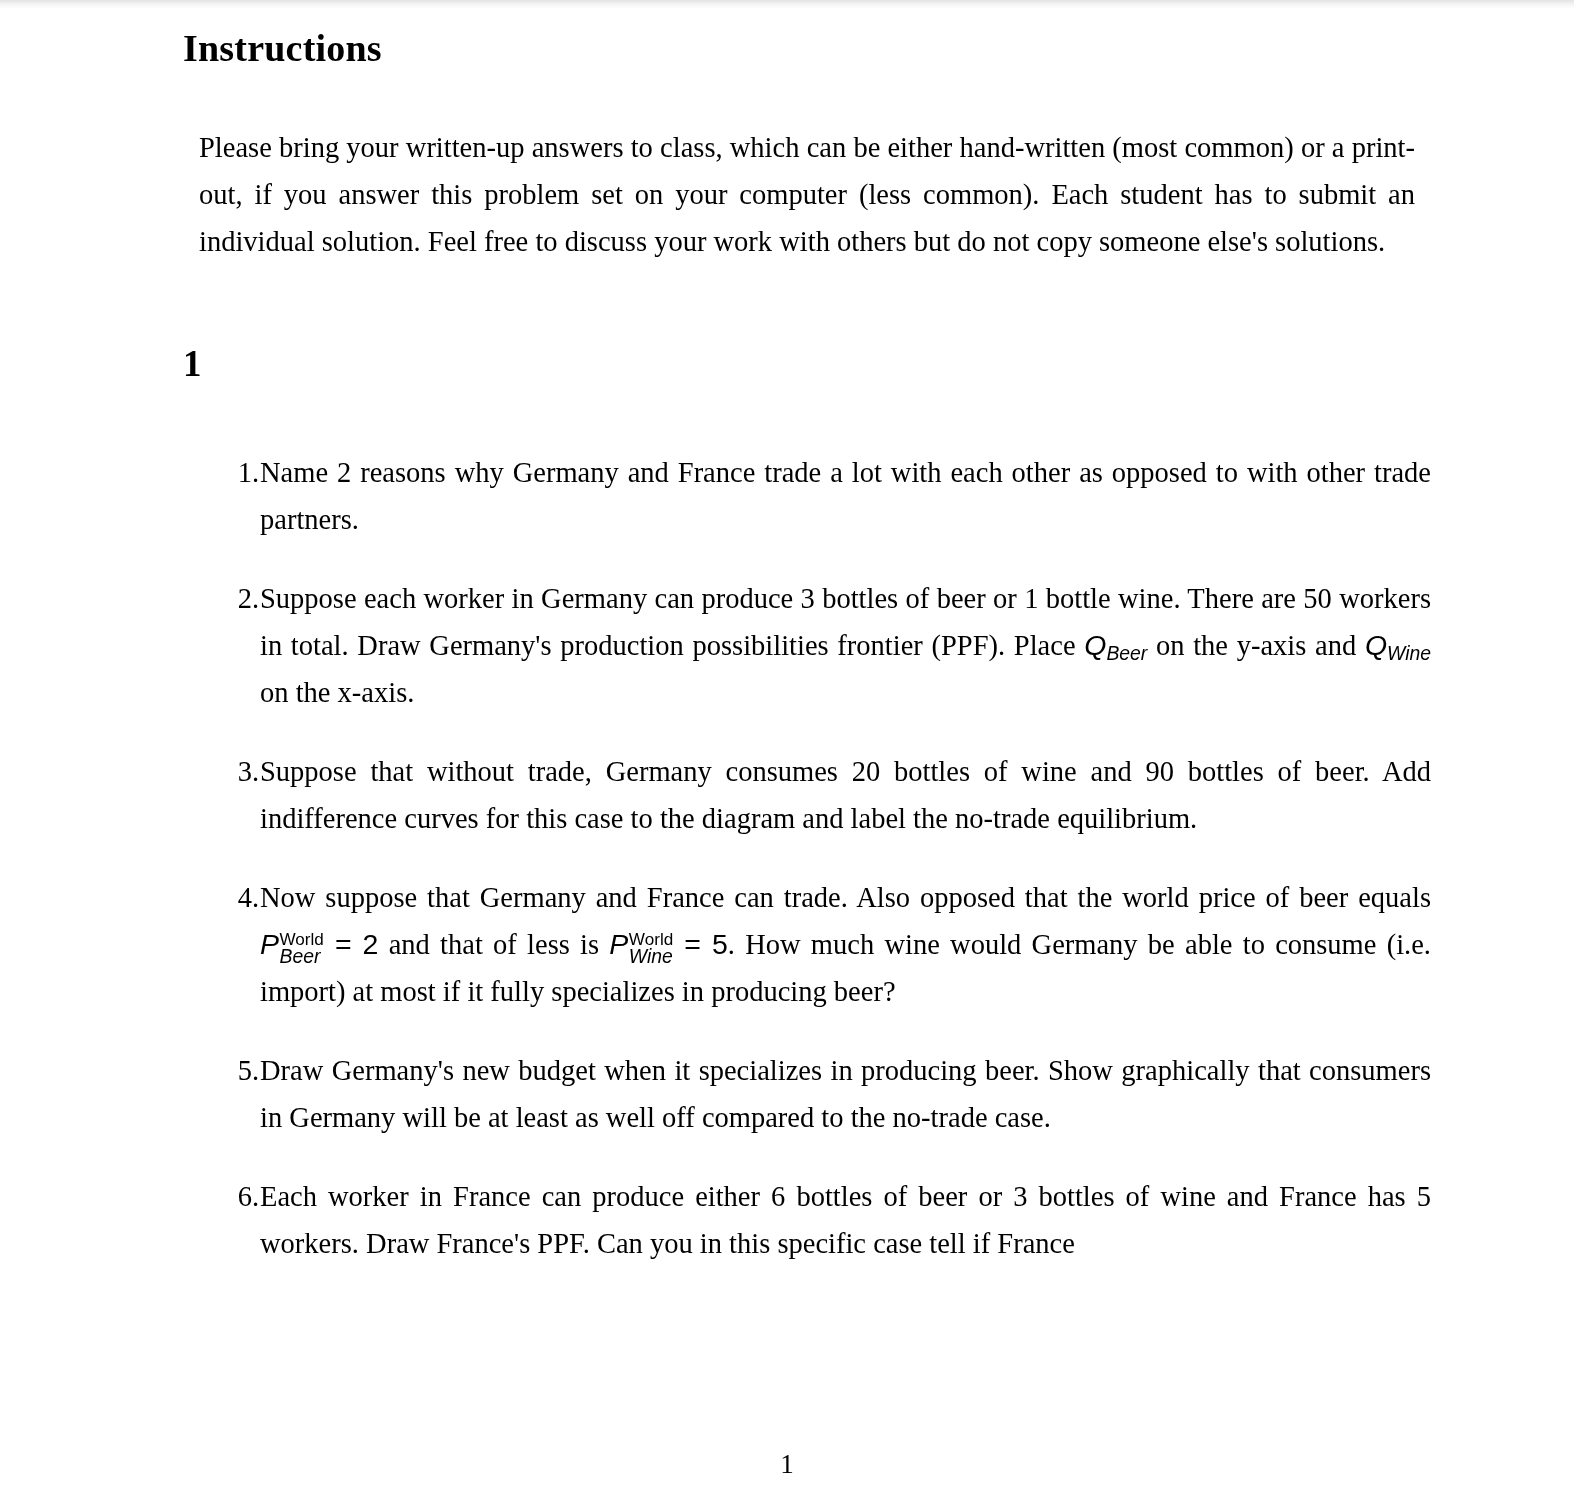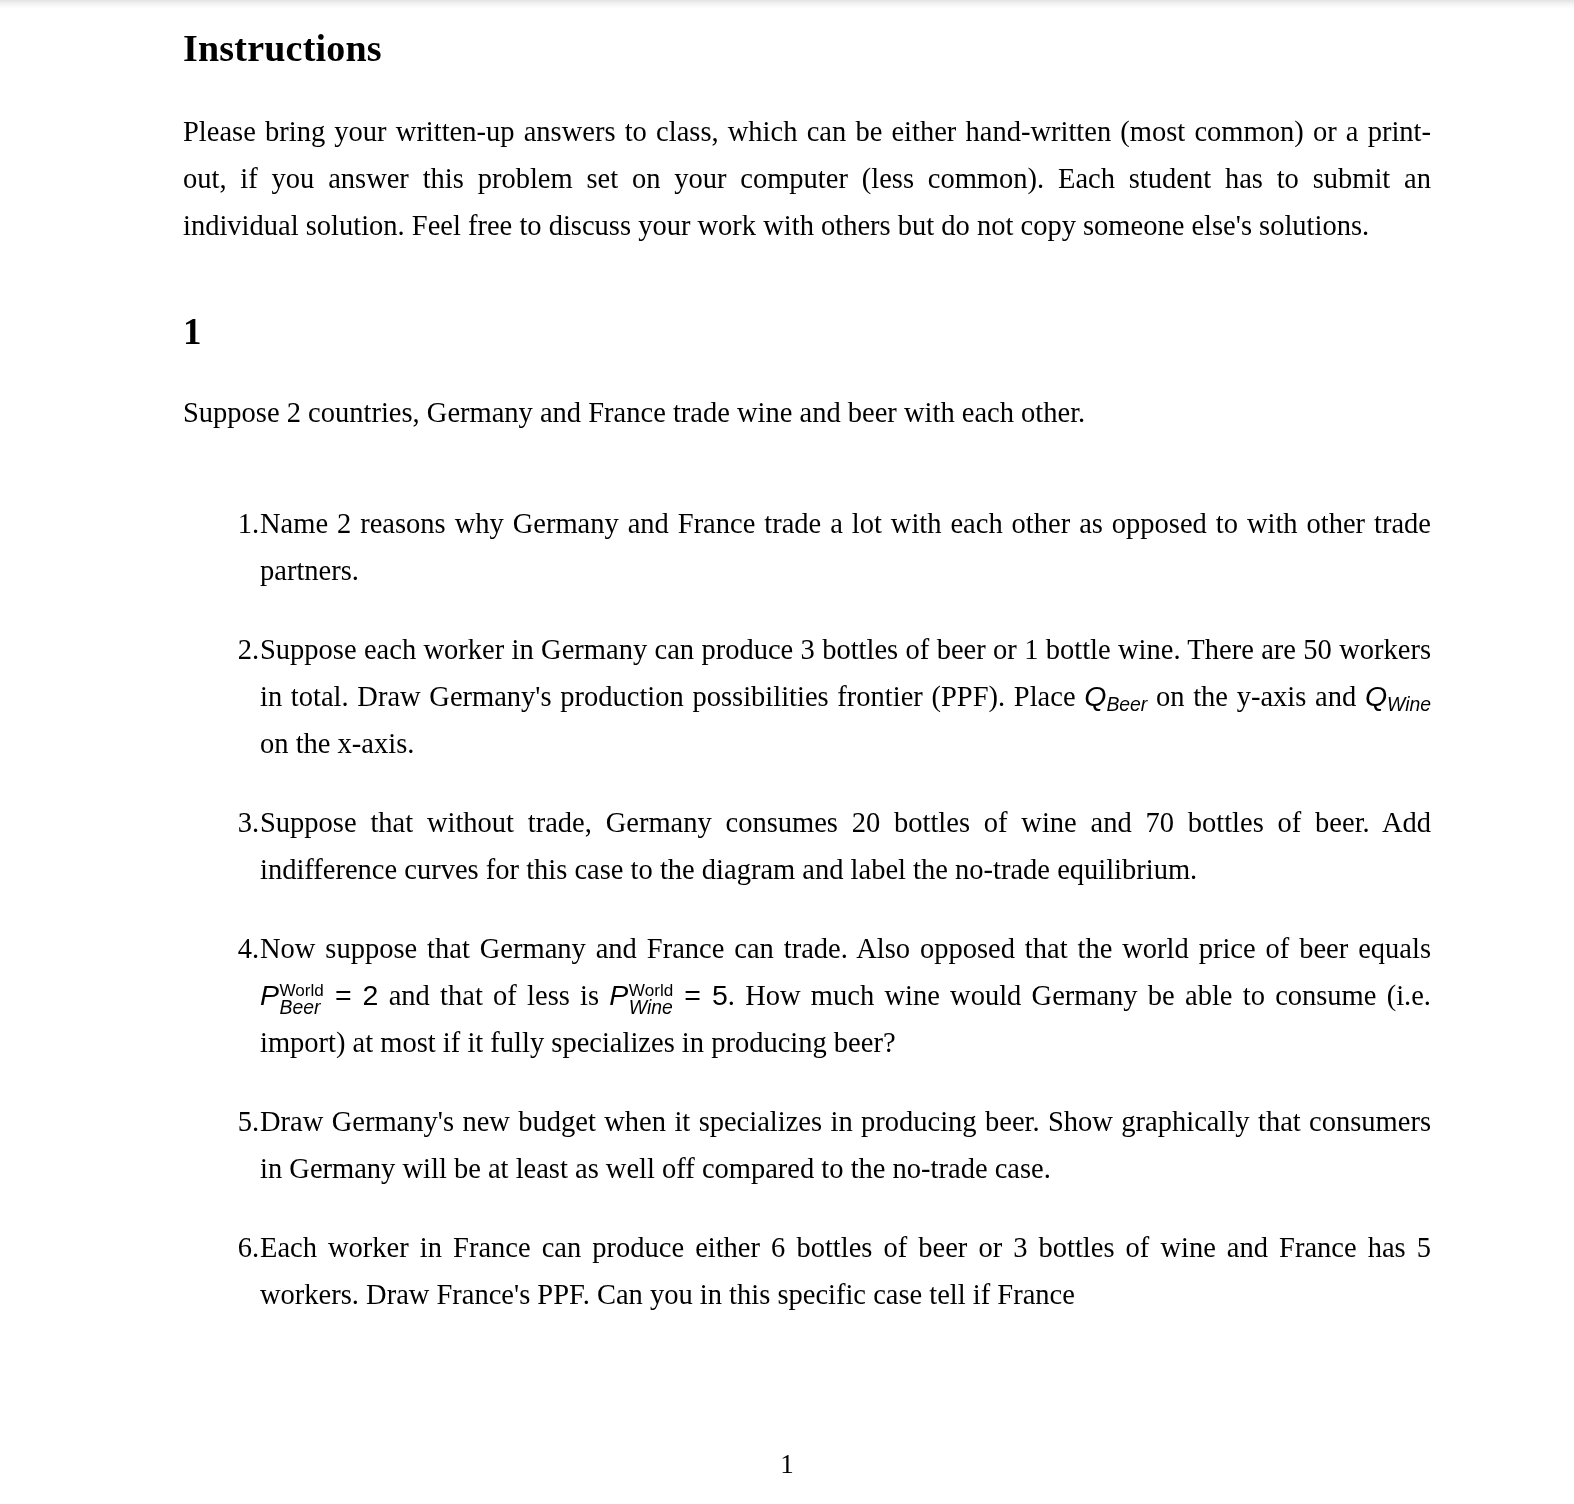--- a/index.html
+++ b/index.html
@@ -65,21 +65,21 @@
   .numbered-section .sec-text {
     flex: 1 1 auto;
   }
 
   
   .body-par {
     font-size: 28.5px;
     line-height: 47px;
     text-align: justify;
     text-justify: inter-word;
-    margin: 0;
+    margin: 16px;
     hyphens: manual;
   }
 
   #instructions-paragraph { padding-top: 38px; }
   #trade-intro-paragraph  { padding-top: 36px; }
 
   
   ol.problem-list {
     list-style: none;
     margin: 0;
@@ -177,37 +177,36 @@
   <div class="content">
 
     <h1 class="section-title">Instructions</h1>
 
     <p class="body-par" id="instructions-paragraph">Please bring your written-up answers to class, which can be either hand-written (most common) or a print-out, if you answer this problem set on your computer (less common). Each student has to submit an individual solution. Feel free to discuss your work with others but do not copy someone else's solutions.</p>
 
     <h2 class="numbered-section">
       <span class="sec-num">1</span>
     </h2>
 
-    <p class="body-par" id="trade-intro-paragraph">Suppose 2 countries, Germany and France trade wine and beer with each other.</p>
 
     <ol class="problem-list">
 
       <li>
         <span class="item-marker">1.</span>
         <span class="item-text">Name 2 reasons why Germany and France trade a lot with each other as opposed to with other trade partners.</span>
       </li>
 
       <li>
         <span class="item-marker">2.</span>
         <span class="item-text"><span>Suppose each worker in Germany can produce 3 bottles of beer or 1 bottle wine. There are 50 workers in total. Draw Germany's production possibilities frontier (PPF). Place </span><span class="math"><span class="var">Q</span><sub>Beer</sub></span><span> on the y-axis and </span><span class="math"><span class="var">Q</span><sub>Wine</sub></span><span> on the x-axis.</span></span>
       </li>
 
       <li>
         <span class="item-marker">3.</span>
-        <span class="item-text">Suppose that without trade, Germany consumes 20 bottles of wine and 70 bottles of beer. Add indifference curves for this case to the diagram and label the no-trade equilibrium.</span>
+        <span class="item-text">Suppose that without trade, Germany consumes 20 bottles of wine and 90 bottles of beer. Add indifference curves for this case to the diagram and label the no-trade equilibrium.</span>
       </li>
 
       <li>
         <span class="item-marker">4.</span>
         <span class="item-text"><span>Now suppose that Germany and France can trade. Also opposed that the world price of beer equals </span><span class="math"><span class="var">P</span><span class="stack">
                 <span class="sup-part">World</span>
                 <span class="sub-part">Beer</span>
               </span><span class="eqsign"> = 2</span></span><span> and that of less is </span><span class="math"><span class="var">P</span><span class="stack">
                 <span class="sup-part">World</span>
                 <span class="sub-part">Wine</span>

